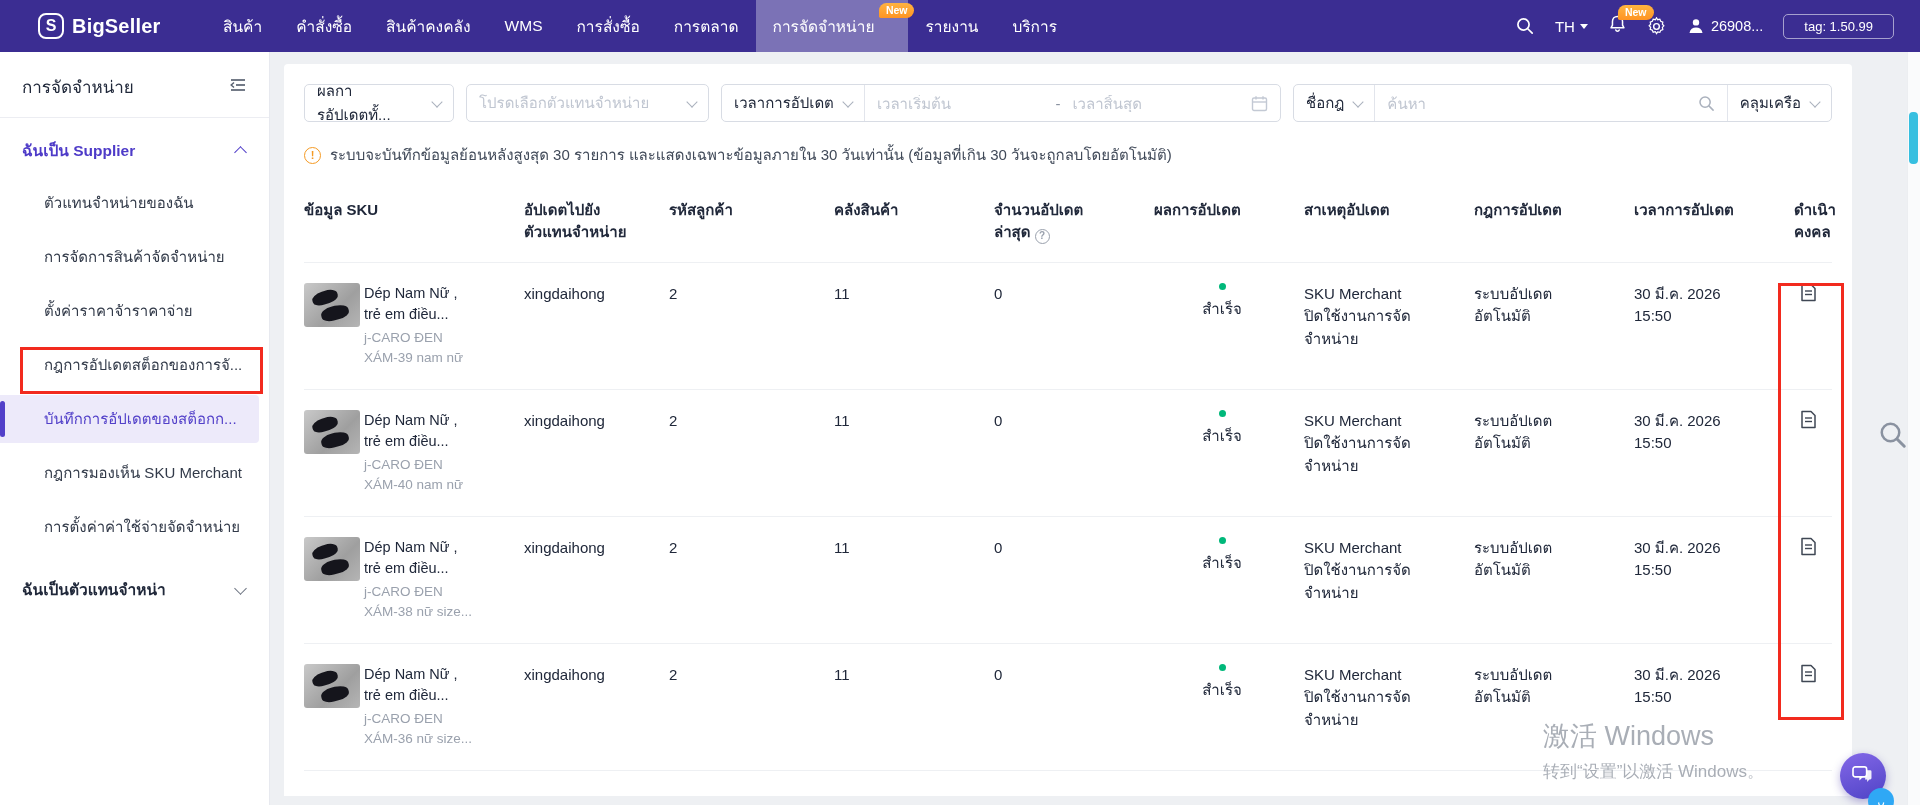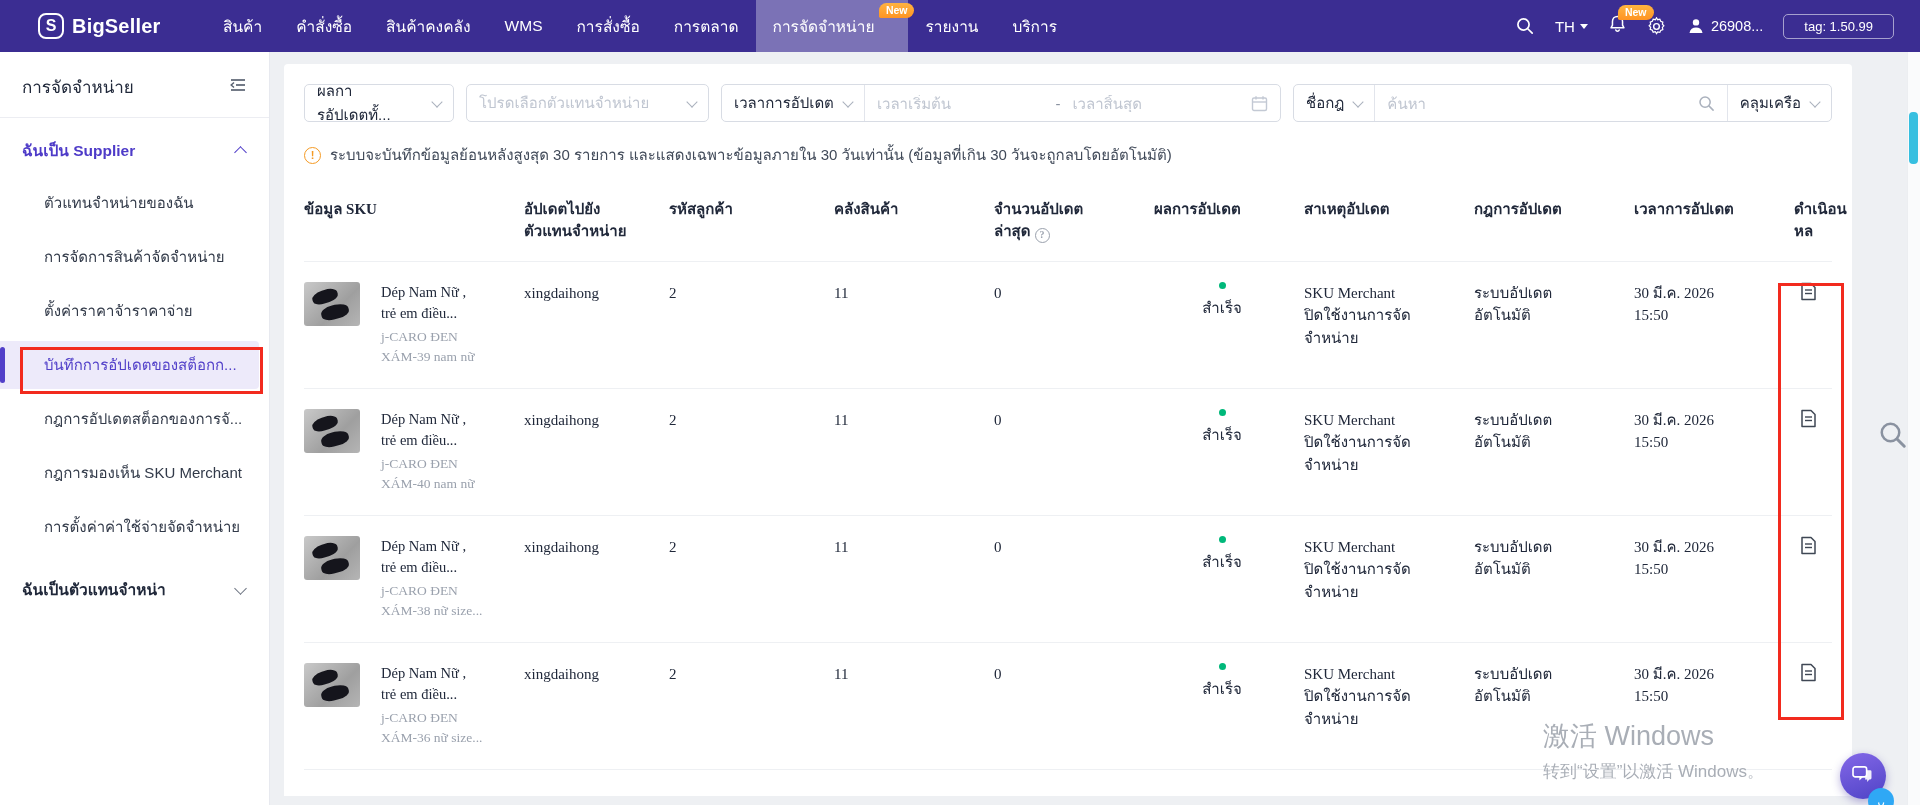--- a/index.html
+++ b/index.html
@@ -51,27 +51,27 @@
   .group-seg { display:flex; align-items:center; height:100%; padding:0 12px; gap:10px; font-size:15px; color:#20283a; }
   .vdiv { width:1px; height:100%; background:#e2e5ec; }
   .ginput { border:none; outline:none; font-size:15px; color:#20283a; flex:1; min-width:0; font-family:inherit; background:transparent; }
   .ginput::placeholder { color:#c0c6d1; }
 
   
   .banner { display:flex; align-items:center; gap:9px; margin-top:21px; font-size:15px; color:#414a59; }
   .info-ico { width:17px; height:17px; border:1.6px solid #f59a23; border-radius:50%; color:#f59a23; font-size:11px; font-weight:700; display:flex; align-items:center; justify-content:center; flex:none; }
 
   
-  .trow { display:grid; grid-template-columns:220px 145px 165px 160px 160px 150px 170px 160px 160px 85px; column-gap:0;font-family:Liberation Serif, serif; }
+  .trow { display:grid; grid-template-columns:220px 145px 165px 160px 160px 150px 170px 160px 160px 85px; column-gap:0; }
   .thead { margin-top:22px; padding:10px 0 18px 0; }
   .th { font-size:15px; font-weight:700; color:#20283a; padding-right:14px; white-space:pre-line; line-height:1.45; }
   .row { border-top:1px solid #eef0f3; padding:20px 0; min-height:127px; align-items:start; }
   .td { font-size:15px; color:#20283a; padding-right:14px; line-height:1.5; }
   .ml { white-space:pre-line; }
-  .sku-cell { display:flex; gap:21px; }
+  .sku-cell { display:flex; gap:4px; }
   .pimg { width:56px; height:44px; border-radius:3px; flex:none; background:linear-gradient(135deg,#c9c9c9,#9f9f9f 60%,#b5b5b5); position:relative; overflow:hidden; }
   .pimg::before, .pimg::after { content:""; position:absolute; background:#15151c; border-radius:45% 45% 40% 40%; }
   .pimg::before { width:26px; height:13px; left:8px; top:8px; transform:rotate(-18deg); }
   .pimg::after { width:28px; height:14px; left:17px; top:23px; transform:rotate(-14deg); }
   .pname { font-size:14.5px; color:#20283a; line-height:1.45; }
   .pvariant { font-size:13.5px; color:#9aa1ad; line-height:1.5; margin-top:3px; }
   .status { display:flex; align-items:center; gap:8px;flex-direction:column; }
   .dot { width:7px; height:7px; border-radius:50%; background:#00b87a; flex:none; }
   .help-ico { display:inline-flex; width:15px; height:15px; border:1.3px solid #9aa1ad; border-radius:50%; color:#9aa1ad; font-size:10px; align-items:center; justify-content:center; margin-left:4px; vertical-align:-2px; }
   .doc-btn { cursor:pointer; display:inline-flex; margin-left:6px; }
@@ -163,22 +163,22 @@
   <div class="sb-divider"></div>
 
   <div class="sb-section purple">
     <span>ฉันเป็น Supplier</span>
     <span class="chev up"></span>
   </div>
 
   <div class="sb-item">ตัวแทนจำหน่ายของฉัน</div>
   <div class="sb-item">การจัดการสินค้าจัดจำหน่าย</div>
   <div class="sb-item">ตั้งค่าราคาจัาราคาจ่าย</div>
+  <div class="sb-item">กฎการอัปเดตสต็อกของการจั...</div>
   <div class="sb-item active">บันทึกการอัปเดตของสต็อกก...</div>
-  <div class="sb-item">กฎการอัปเดตสต็อกของการจั...</div>
   <div class="sb-item">กฎการมองเห็น SKU Merchant</div>
   <div class="sb-item">การตั้งค่าค่าใช้จ่ายจัดจำหน่าย</div>
 
   <div class="sb-section dark">
     <span>ฉันเป็นตัวแทนจำหน่า</span>
     <span class="chev down"></span>
   </div>
 </div>
 
 <div class="main-card">
@@ -241,21 +241,21 @@
     <div class="th">อัปเดตไปยัง
 ตัวแทนจำหน่าย</div>
     <div class="th">รหัสลูกค้า</div>
     <div class="th">คลังสินค้า</div>
     <div class="th"><span>จำนวนอัปเดต
 ล่าสุด</span><span class="help-ico">?</span></div>
     <div class="th">ผลการอัปเดต</div>
     <div class="th">สาเหตุอัปเดต</div>
     <div class="th">กฎการอัปเดต</div>
     <div class="th">เวลาการอัปเดต</div>
-    <div class="th">ดำเนิอนหล</div>
+    <div class="th">ดำเนิาคงคล</div>
   </div>
 
   <div class="trow row">
     <div class="td sku-cell">
       <div class="pimg"></div>
       <div>
         <div class="pname ml">Dép Nam Nữ ,
 trẻ em điều...</div>
         <div class="pvariant ml">j-CARO ĐEN
 XÁM-39 nam nữ</div>

